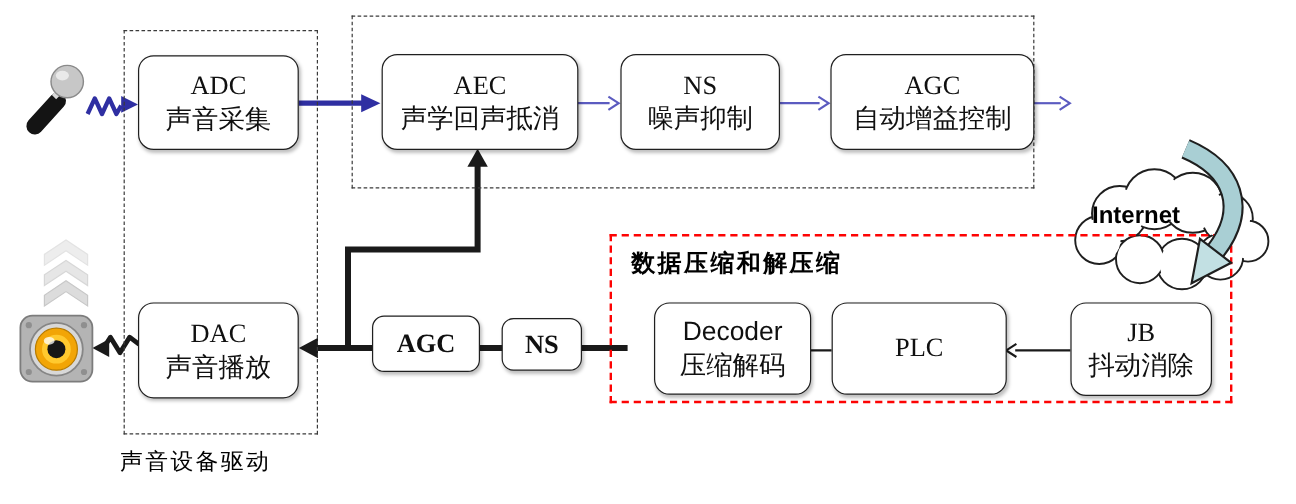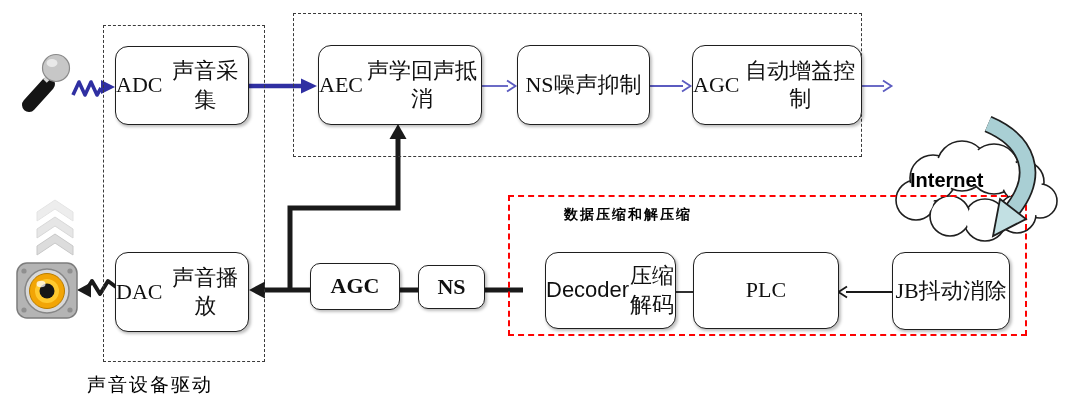--- a/index.html
+++ b/index.html
@@ -4,21 +4,21 @@
 <style>
   html,body{margin:0;padding:0;background:#fff;}
   .stage{position:relative;width:1080px;height:420px;background:#ffffff;overflow:hidden;
          font-family:"Liberation Serif",serif;}
   svg{position:absolute;left:0;top:0;}
   .under{z-index:1;}
   .over{z-index:2;}
   .grp{position:absolute;z-index:2;border:1.8px dashed #3a3a3a;background:transparent;}
   .grp.red{border:2.6px dashed #fd0303;}
   .node{position:absolute;z-index:3;background:#fff;border:1.9px solid #1f1f1f;border-radius:13px;
-        display:flex;flex-direction:row;align-items:center;justify-content:center;
+        display:flex;flex-direction:column;align-items:center;justify-content:center;
         text-align:center;color:#101010;line-height:1.28;
         box-shadow:1.5px 2px 3px rgba(0,0,0,0.25);}
   .node .t{font-size:22px;}
   .node .s{font-size:22px;}
   .node.bold{font-weight:bold;font-size:22px;}
   .node.sans{font-family:"Liberation Sans",sans-serif;}
   .lbl{position:absolute;z-index:5;white-space:nowrap;color:#000;}
   .lbl.b{font-weight:bold;}
   .lbl.center{text-align:left;}
   .lbl.sans{font-family:"Liberation Sans",sans-serif;}
@@ -179,19 +179,19 @@
   <div class="node" style="left:693px;top:252px;width:144px;height:75px;">
     <div class="t">PLC</div>
   </div>
 
   <div class="node" style="left:892px;top:252px;width:116px;height:76px;">
     <div class="t">JB</div>
     <div class="s">抖动消除</div>
   </div>
 
 
-  <div class="lbl b" style="left:526px;top:206px;font-size:14px;letter-spacing:2px;margin-left:38px;">数据压缩和解压缩</div>
+  <div class="lbl b" style="left:526px;top:206px;font-size:20px;letter-spacing:2px;">数据压缩和解压缩</div>
 
-  <div class="lbl center" style="left:87px;top:372px;width:160px;font-size:19px;letter-spacing:2px;">声音设备驱动</div>
+  <div class="lbl center" style="left:100px;top:372px;width:160px;font-size:19px;letter-spacing:2px;">声音设备驱动</div>
 
   <div class="lbl b sans center" style="left:910px;top:169px;width:125px;font-size:20px;">Internet</div>
 
 </div>
 
 </body></html>

